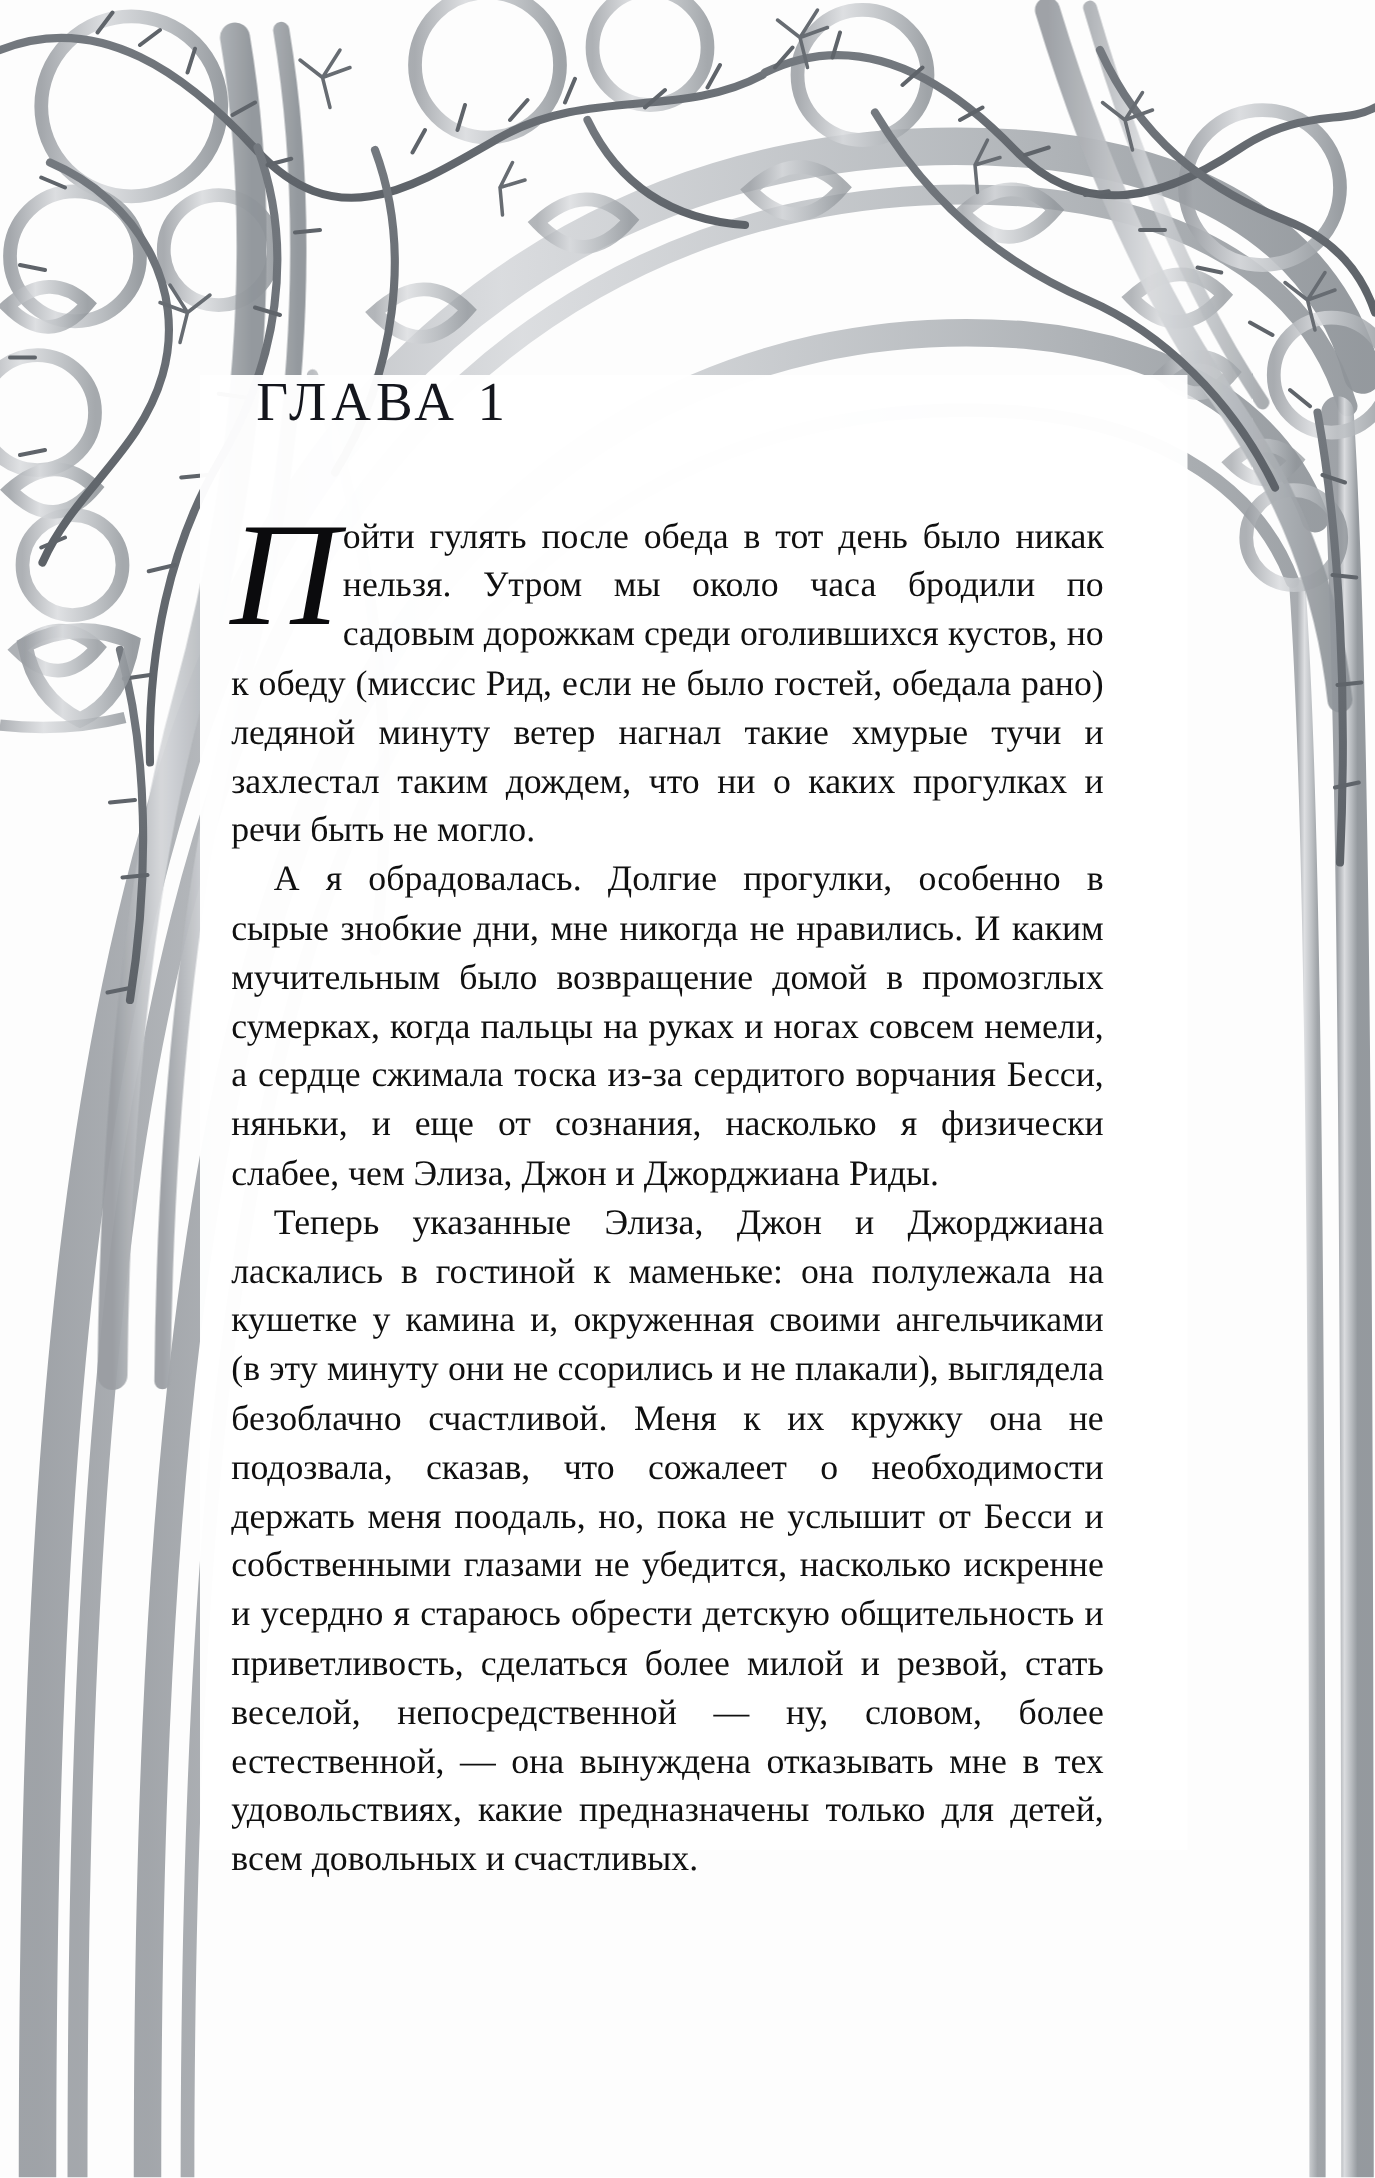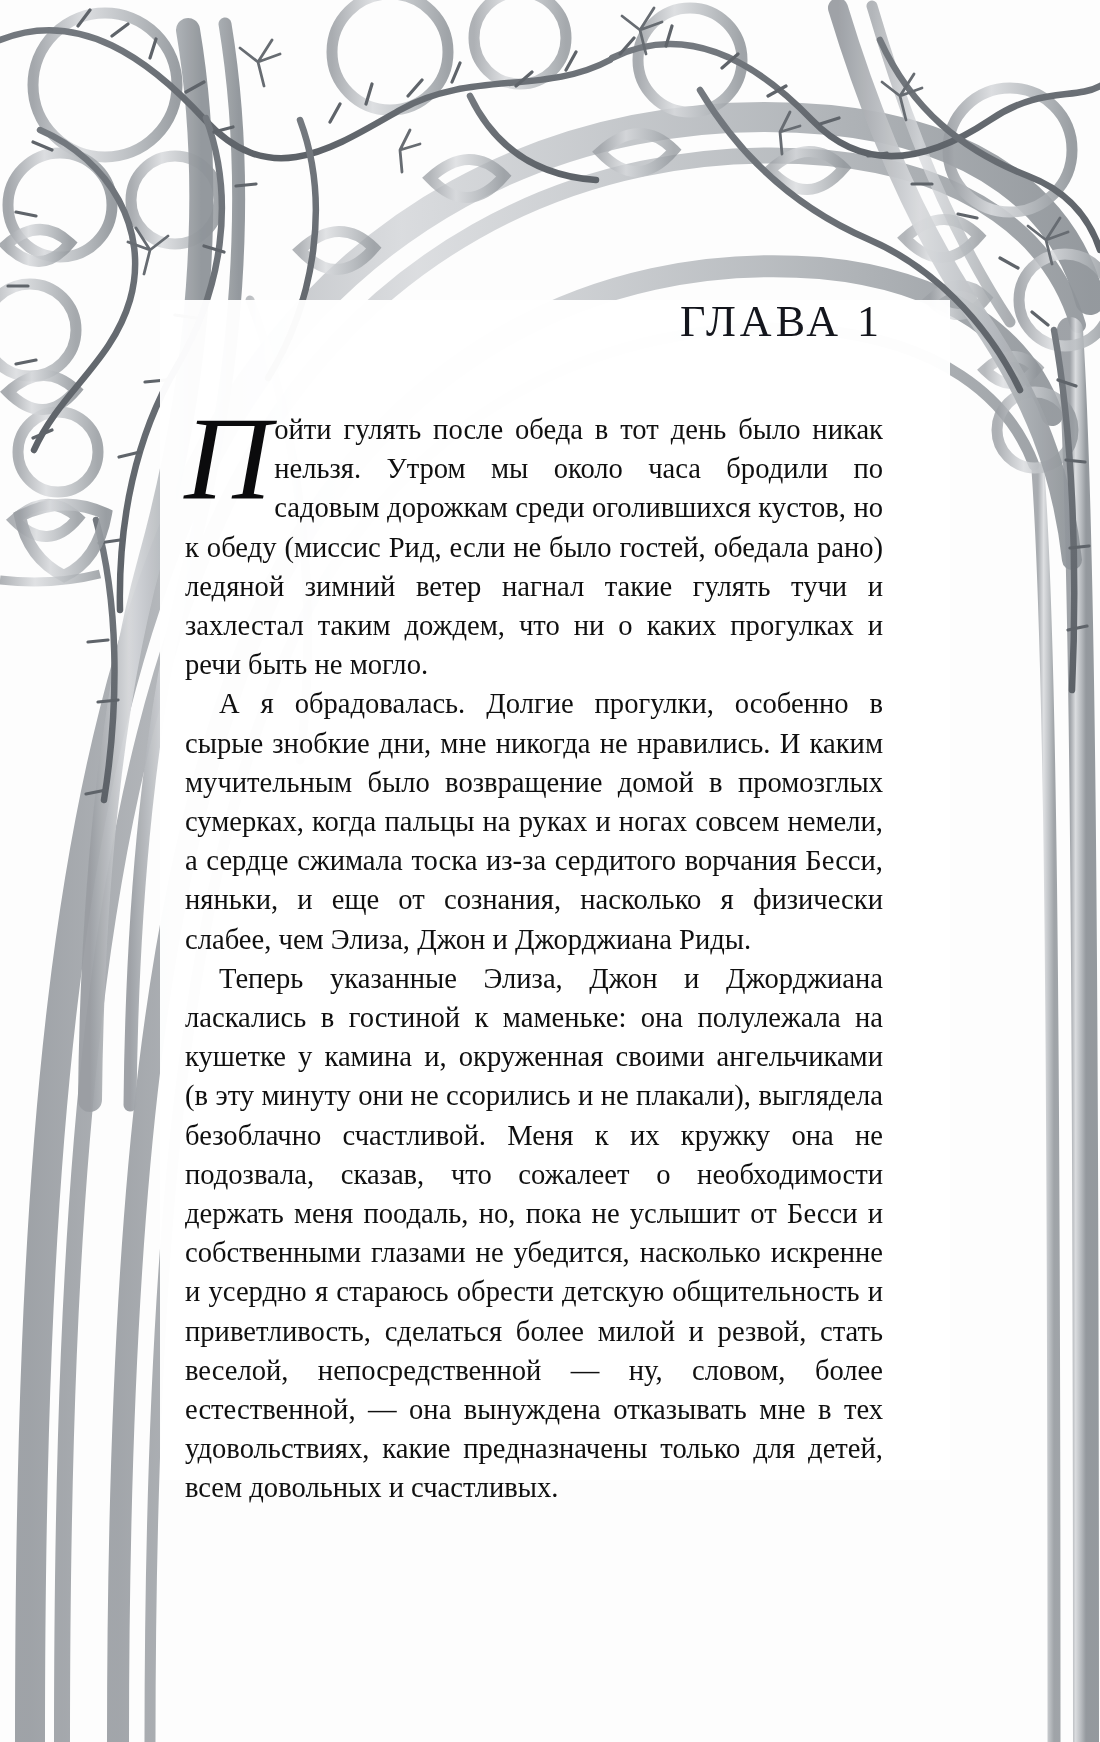--- a/index.html
+++ b/index.html
@@ -38,21 +38,21 @@
     position: absolute;
     left: 185px;
     top: 300px;
     width: 698px;
   }
 
   #chapter-title {
     font-family: "Liberation Serif", "DejaVu Serif", serif;
     font-size: 44px;
     letter-spacing: 4px;
-    text-align: right;
+    text-align: left;
     font-weight: 400;
     color: #14161d;
     margin: 0 0 66px 0;
     font-variant: small-caps;
     line-height: 1;
     padding-left: 20px;
   }
 
   .para {
     margin: 0;
@@ -209,21 +209,21 @@
 
       <rect x="160" y="300" width="790" height="1180" fill="#ffffff" opacity="0.97"></rect>
     </svg>
   </div>
 
   <div id="text-column">
 
     <h1 id="chapter-title">ГЛАВА 1</h1>
 
     <p class="para first">
-      <span class="dropcap">П</span><span>ойти гулять после обеда в тот день было ни­как нельзя. Утром мы около часа бродили по садовым дорожкам среди оголившихся </span><span>кустов, но к обеду (миссис Рид, если не было го­стей, обедала рано) ледяной зимний ветер нагнал такие гулять тучи и захлестал таким дождем, что ни о каких прогулках и речи быть не могло.</span>
+      <span class="dropcap">П</span><span>ойти гулять после обеда в тот день было ни­как нельзя. Утром мы около часа бродили по садовым дорожкам среди оголившихся </span><span>кустов, но к обеду (миссис Рид, если не было го­стей, обедала рано) ледяной минуту ветер нагнал такие хмурые тучи и захлестал таким дождем, что ни о каких прогулках и речи быть не могло.</span>
     </p>
 
     <p class="para">
       <span>А я обрадовалась. Долгие прогулки, особенно в сырые знобкие дни, мне никогда не нравились. И каким мучительным было возвращение домой в промозглых сумерках, когда пальцы на руках и ногах совсем немели, а сердце сжимала тоска из-за сердитого ворчания Бесси, няньки, и еще от сознания, насколько я физически слабее, чем Эли­за, Джон и Джорджиана Риды.</span>
     </p>
 
     <p class="para">
       <span>Теперь указанные Элиза, Джон и Джорджиана ласкались в гостиной к маменьке: она полулежала на кушетке у камина и, окруженная своими ангель­чиками (в эту минуту они не ссорились и не пла­кали), выглядела безоблачно счастливой. Меня к их кружку она не подозвала, сказав, что сожалеет о необходимости держать меня поодаль, но, пока не услышит от Бесси и собственными глазами не убедится, насколько искренне и усердно я стараюсь обрести детскую общительность и приветливость, сделаться более милой и резвой, стать веселой, непосредственной — ну, словом, более естествен­ной, — она вынуждена отказывать мне в тех удо­вольствиях, какие предназначены только для детей, всем довольных и счастливых.</span>
     </p>
 

